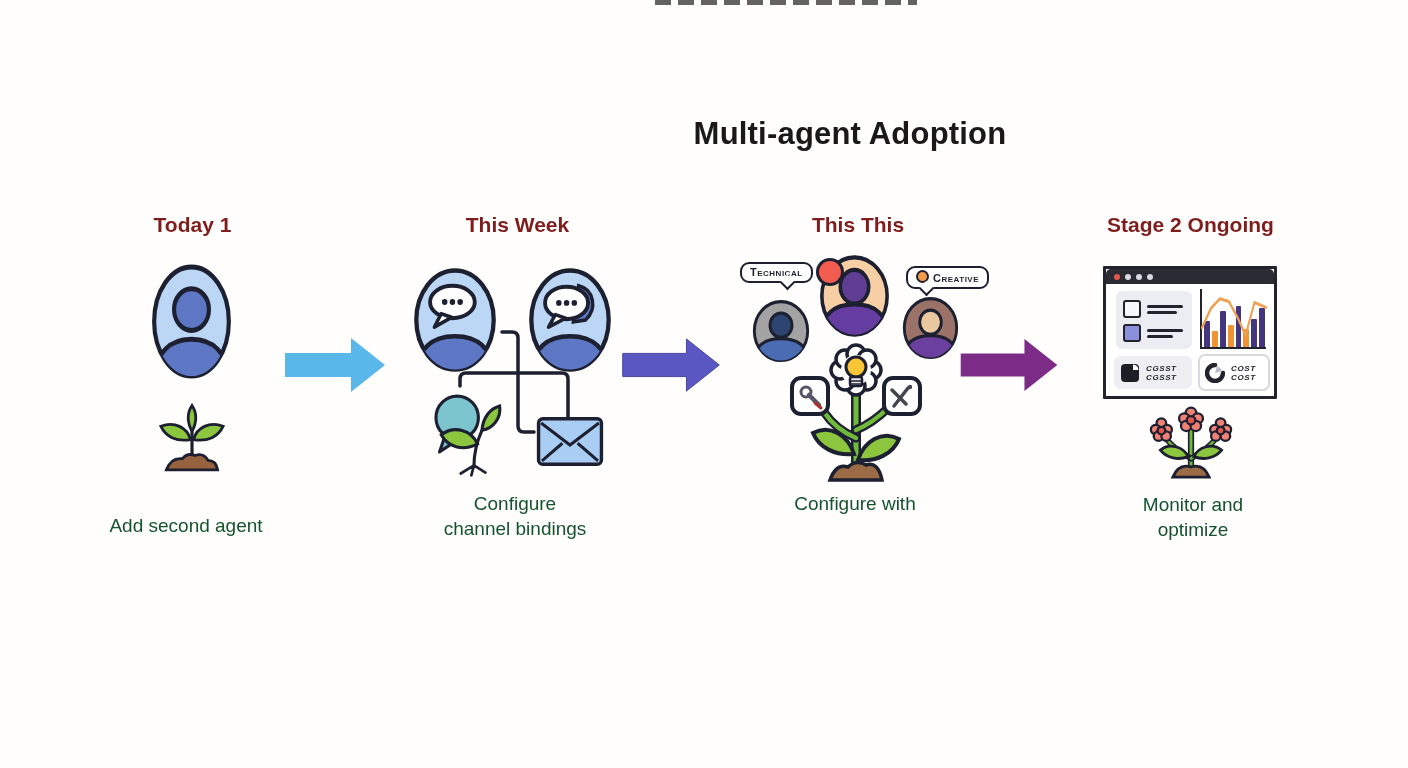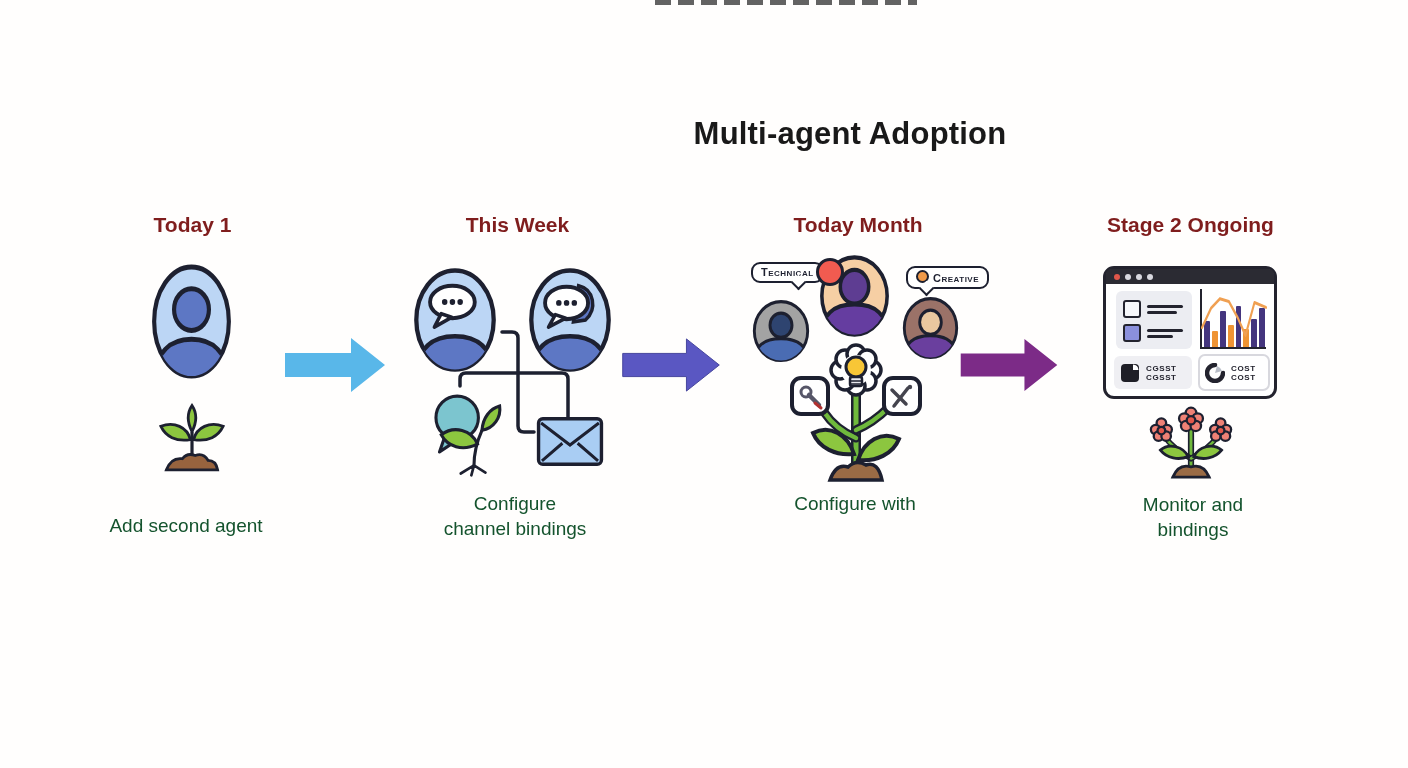--- a/index.html
+++ b/index.html
@@ -21,21 +21,21 @@
   .bubble-tail{position:absolute;width:9px;height:9px;background:#fff;
                border-right:2.5px solid #1d2030;border-bottom:2.5px solid #1d2030;
                transform:rotate(45deg);bottom:-7px;}
   .tail-right{left:58%;} .tail-left{left:16%;}
   .label-dot{display:inline-block;width:9px;height:9px;border-radius:50%;
              background:#f09a4a;border:2px solid #1d2030;margin-right:4px;vertical-align:-1px;}
   .notif-dot{width:22px;height:22px;border-radius:50%;background:#f15b50;
              border:3px solid #1d2030;z-index:4;}
   
   .browser{left:1103px;top:266px;width:168px;height:127px;background:#fff;
-           border:3px solid #23232e;border-radius:11px;z-index:2;}
+           border:3px solid #23232e;border-radius:1px;z-index:2;font-style:italic;}
   .browser-bar{height:15px;background:#2b2b33;border-radius:5px 5px 0 0;
                display:flex;align-items:center;gap:5px;padding:0 8px;}
   .win-dot{width:6px;height:6px;border-radius:50%;background:#d9d9e0;}
   .win-dot.red{background:#e0564a;}
   .browser-body{position:relative;width:100%;height:112px;}
   .list-panel{position:absolute;left:10px;top:7px;width:76px;height:58px;
               background:#ecedf2;border-radius:6px;padding:6px 0 0 7px;box-sizing:border-box;}
   .list-row{display:flex;align-items:center;gap:6px;height:24px;}
   .sq{width:14px;height:14px;border:2.5px solid #23232e;border-radius:3px;background:#f6f7fa;}
   .sq.purple{background:#8b90dc;}
@@ -162,23 +162,23 @@
       <span>Configure</span>
       <span>channel bindings</span>
     </div>
   </div>
 
   <svg class="abs" style="left:622px;top:337px;" width="98" height="56" viewBox="0 0 100 58">
     <polygon points="0,17 66,17 66,2 100,29 66,56 66,41 0,41" stroke="#42429a" stroke-width="1" fill="#5a57c2"></polygon>
   </svg>
 
   <div>
-    <div class="abs stage-heading" style="left:758px;top:213px;width:200px;">Today Month</div>
-
-    <div class="abs label-bubble" style="left:740px;top:262px;margin-left:11px;">
+    <div class="abs stage-heading" style="left:758px;top:213px;width:200px;">This This</div>
+
+    <div class="abs label-bubble" style="left:740px;top:262px;">
       <span>Technical</span>
       <i class="bubble-tail tail-right"></i>
     </div>
 
     <div class="abs label-bubble" style="left:906px;top:266px;">
       <span class="label-dot"></span><span>Creative</span>
       <i class="bubble-tail tail-left"></i>
     </div>
 
     <div class="abs notif-dot" style="left:816px;top:258px;"></div>
@@ -367,17 +367,17 @@
           <circle cx="70" cy="35" r="5"></circle>
           <circle cx="82" cy="35" r="5"></circle>
         <circle cx="71" cy="42" r="5"></circle>
           <circle cx="81" cy="42" r="5"></circle>
         <circle cx="76" cy="36" r="4" fill="#e2574b"></circle>
       </g>
     </svg>
 
     <div class="abs stage-caption" style="left:1073px;top:492px;width:240px;">
       <span>Monitor and</span>
-      <span>bindings</span>
+      <span>optimize</span>
     </div>
   </div>
 
 </div>
 
 </body></html>

